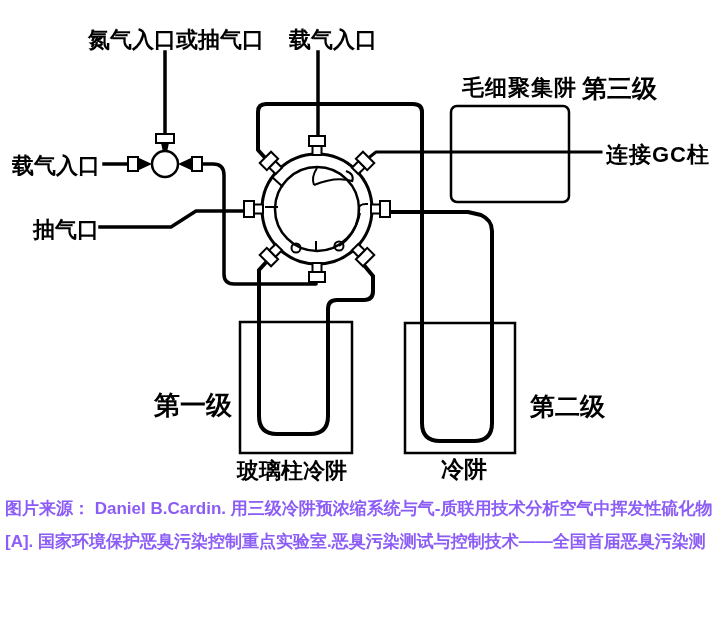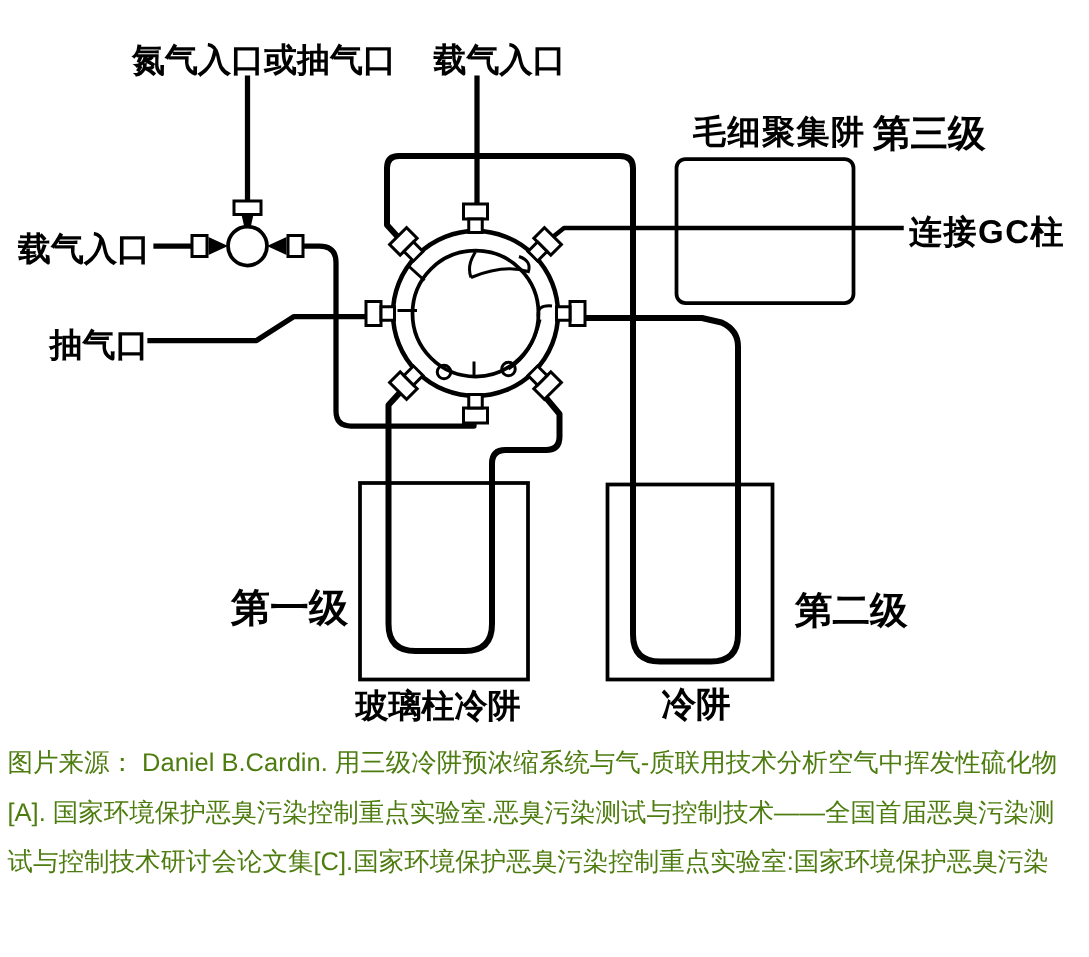--- a/index.html
+++ b/index.html
@@ -1,21 +1,21 @@
 <!DOCTYPE html>
 <html><head>
 <meta charset="utf-8">
 <style>
   html,body{margin:0;padding:0;background:#fff;}
   body{width:726px;height:638px;position:relative;overflow:hidden;
        font-family:"Liberation Sans","DejaVu Sans",sans-serif;}
   .figure{position:absolute;top:0;left:0;width:726px;height:492px;}
   svg text{font-family:"Liberation Sans","DejaVu Sans",sans-serif;font-weight:bold;fill:#000;}
   .caption{position:absolute;top:492px;left:5px;width:716px;
-           font-size:17px;line-height:33px;font-weight:normal;color:#4d7c0f;}
+           font-size:17px;line-height:33px;font-weight:bold;color:#8b5cf6;}
   .caption div{white-space:nowrap;}
 </style>
 </head>
 <body>
 
 <div class="figure">
 <svg width="726" height="492" viewBox="0 0 726 492">
 
   <g stroke="#000" fill="none" stroke-linejoin="round" stroke-linecap="square">
 
@@ -113,14 +113,13 @@
   <text x="154" y="414" font-size="26" fill="#ee1c25">第一级</text>
   <text x="530" y="415" font-size="25" fill="#ee1c25">第二级</text>
   <text x="237" y="478" font-size="22">玻璃柱冷阱</text>
   <text x="441" y="477" font-size="23">冷阱</text>
 </svg>
 </div>
 
 <div class="caption">
   <div>图片来源： Daniel B.Cardin. 用三级冷阱预浓缩系统与气-质联用技术分析空气中挥发性硫化物</div>
   <div>[A]. 国家环境保护恶臭污染控制重点实验室.恶臭污染测试与控制技术——全国首届恶臭污染测</div>
-  <div>试与控制技术研讨会论文集[C].国家环境保护恶臭污染控制重点实验室:国家环境保护恶臭污染</div>
 </div>
 
 </body></html>

